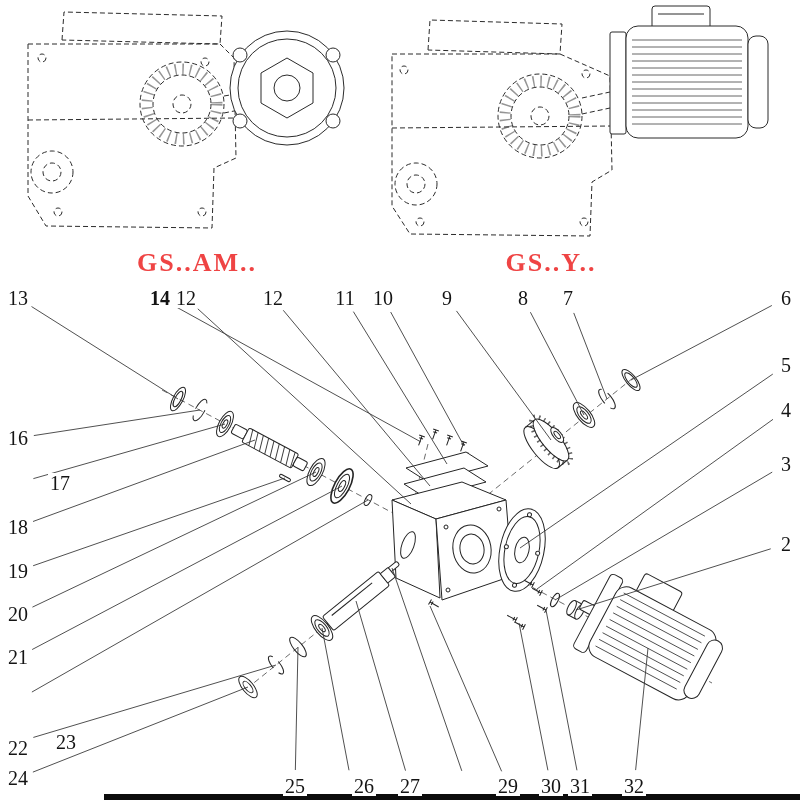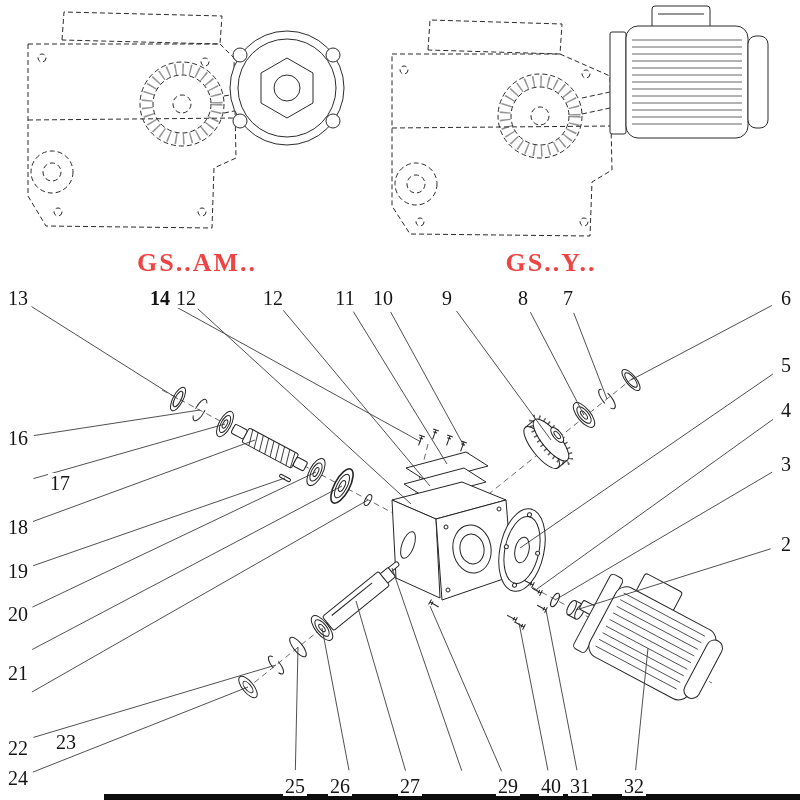--- a/index.html
+++ b/index.html
@@ -324,43 +324,43 @@
       <line x1="635.6148994420397" y1="770.0817054998942" x2="648" y2="648"></line>
     </svg>
 
   <div id="callouts">
       <div class="callout" style="left: 18px; top: 298px;">13</div>
       <div class="callout" style="left: 18px; top: 438px;">16</div>
       <div class="callout" style="left: 18px; top: 483px; margin-left: 42px;">17</div>
       <div class="callout" style="left: 18px; top: 527px;">18</div>
       <div class="callout" style="left: 18px; top: 571px;">19</div>
       <div class="callout" style="left: 18px; top: 614px;">20</div>
-      <div class="callout" style="left: 18px; top: 657px; margin-top: 16px;">21</div>
+      <div class="callout" style="left: 18px; top: 657px;">21</div>
       <div class="callout" style="left: 18px; top: 712px; margin-top: 36px;">22</div>
       <div class="callout" style="left: 18px; top: 742px; margin-left: 48px;">23</div>
       <div class="callout" style="left: 18px; top: 778px;">24</div>
       <div class="callout" style="left: 160px; top: 298px; font-weight: bold;">14</div>
       <div class="callout" style="left: 186px; top: 298px;">12</div>
       <div class="callout" style="left: 273px; top: 298px; text-align: center;">12</div>
       <div class="callout" style="left: 345px; top: 298px;">11</div>
       <div class="callout" style="left: 383px; top: 298px;">10</div>
       <div class="callout" style="left: 447px; top: 298px;">9</div>
       <div class="callout" style="left: 523px; top: 298px;">8</div>
       <div class="callout" style="left: 568px; top: 298px;">7</div>
       <div class="callout" style="left: 786px; top: 298px;">6</div>
       <div class="callout" style="left: 786px; top: 365px;">5</div>
       <div class="callout" style="left: 786px; top: 410px;">4</div>
       <div class="callout" style="left: 786px; top: 464px;">3</div>
       <div class="callout" style="left: 786px; top: 544px;">2</div>
       <div class="callout" style="left: 295px; top: 786px;">25</div>
-      <div class="callout" style="left: 340px; top: 786px;">26</div>
+      <div class="callout" style="left: 364px; top: 786px;">26</div>
       <div class="callout" style="left: 410px; top: 786px;">27</div>
       <div class="callout" style="left: 467px; top: 786px; margin-top: 44px;">28</div>
       <div class="callout" style="left: 508px; top: 786px;">29</div>
-      <div class="callout" style="left: 551px; top: 786px;">40</div>
+      <div class="callout" style="left: 551px; top: 786px;">30</div>
       <div class="callout" style="left: 580px; top: 786px;">31</div>
       <div class="callout" style="left: 634px; top: 786px;">32</div>
     </div>
 
   <div class="variant-label" style="left:197px; top:263px;">GS..AM..</div>
   <div class="variant-label" style="left:551px; top:263px;">GS..Y..</div>
 
 </div>
 
 </body></html>

